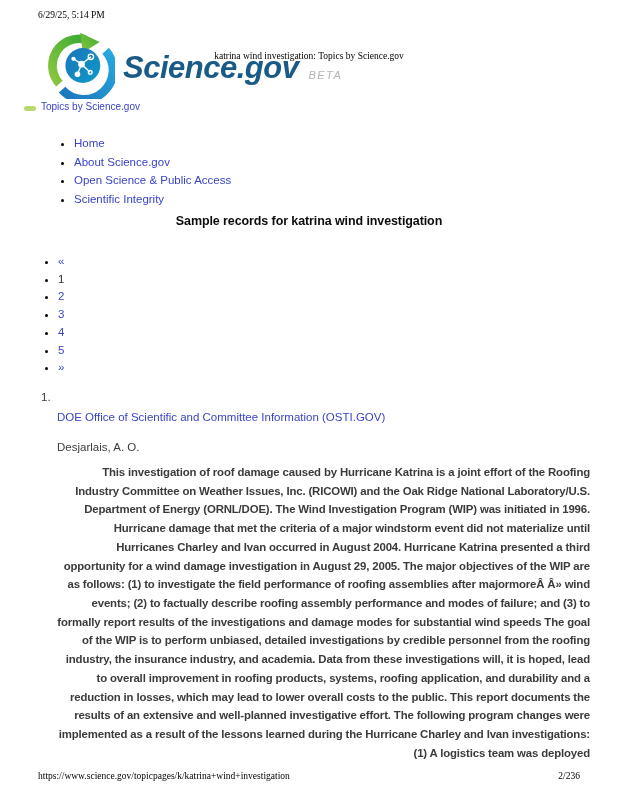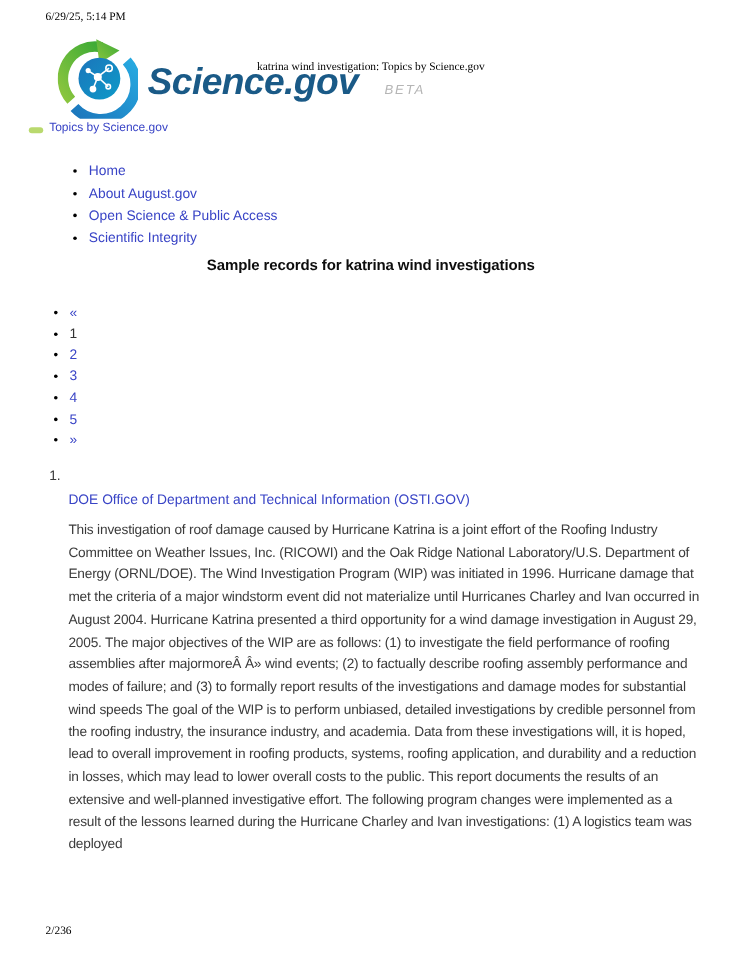--- a/index.html
+++ b/index.html
@@ -21,21 +21,21 @@
     position: absolute; top: 32px; left: 48px;
     display: flex; align-items: center;
   }
   .logo-mark { width: 67px; height: 67px; flex: 0 0 auto; }
   .logo-wordmark {
     font-size: 31px; font-weight: 700; font-style: italic;
     color: #1a5a87; margin-left: 8px; letter-spacing: -0.5px;
   }
   .logo-beta {
     font-size: 11px; font-style: italic; color: #b5b5b5;
-    letter-spacing: 1.5px; margin-left: 22px; margin-top: 14px;
+    letter-spacing: 1.5px; margin-left: 10px; margin-top: 14px;
   }
   .topics-row {
     position: absolute; top: 101px; left: 24px;
     display: flex; align-items: center;
   }
   .dash-icon {
     width: 12px; height: 5px; border-radius: 2.5px;
     background: #b9d96e; margin-right: 5px; margin-top: 3px;
   }
   a.lnk { text-decoration: none; cursor: pointer; }
@@ -65,21 +65,21 @@
   }
   .record-number {
     position: absolute; left: -16px; top: 0;
     font-size: 11.5px; color: #3b3b3b;
   }
   .record-title { font-size: 11.5px; line-height: 13px; display: block; }
   .record-source { font-size: 11.5px; display: block; margin-top: 20px; }
   .record-author { font-size: 11.5px; color: #3b3b3b; margin-top: 18px; }
   .record-abstract {
     font-size: 11.4px; color: #3b3b3b; line-height: 18.72px;
-    margin-top: 10px; letter-spacing: -0.15px; text-align: left;
+    margin-top: 10px; letter-spacing: -0.15px; text-align: right; font-weight: bold;
   }
   .print-footer {
     position: absolute; bottom: 19px; left: 38px; right: 38px;
     font-family: "Liberation Serif", "DejaVu Serif", serif;
     font-size: 9.5px; color: #000;
     display: flex; justify-content: space-between;
   }
 </style>
 </head>
 <body>
@@ -127,38 +127,40 @@
   <span class="logo-beta">BETA</span>
 </div>
 
 <div class="topics-row">
   <span class="dash-icon"></span>
   <a class="lnk blue">Topics by Science.gov</a>
 </div>
 
 <ul class="nav-list">
   <li><a class="lnk blue">Home</a></li>
-  <li><a class="lnk blue">About August.gov</a></li>
+  <li><a class="lnk blue">About Science.gov</a></li>
   <li><a class="lnk blue">Open Science &amp; Public Access</a></li>
   <li><a class="lnk blue">Scientific Integrity</a></li>
 </ul>
 
-<h2 class="sample-heading">Sample records for katrina wind investigations</h2>
+<h2 class="sample-heading">Sample records for katrina wind investigation</h2>
 
 <ul class="pagination-list">
   <li><a class="lnk blue">«</a></li>
   <li><span class="page-current">1</span></li>
   <li><a class="lnk blue">2</a></li>
   <li><a class="lnk blue">3</a></li>
   <li><a class="lnk blue">4</a></li>
   <li><a class="lnk blue">5</a></li>
   <li><a class="lnk blue">»</a></li>
 </ul>
 
 <div class="record">
   <span class="record-number">1.</span>
-  <a class="lnk blue record-source">DOE Office of Department and Technical Information (OSTI.GOV)</a>
+  <a class="lnk blue record-source">DOE Office of Scientific and Committee Information (OSTI.GOV)</a>
+  <div class="record-author">Desjarlais, A. O.</div>
   <div class="record-abstract">This investigation of roof damage caused by Hurricane Katrina is a joint effort of the Roofing Industry Committee on Weather Issues, Inc. (RICOWI) and the Oak Ridge National Laboratory/U.S. Department of Energy (ORNL/DOE). The Wind Investigation Program (WIP) was initiated in 1996. Hurricane damage that met the criteria of a major windstorm event did not materialize until Hurricanes Charley and Ivan occurred in August 2004. Hurricane Katrina presented a third opportunity for a wind damage investigation in August 29, 2005. The major objectives of the WIP are as follows: (1) to investigate the field performance of roofing assemblies after majormoreÂ Â» wind events; (2) to factually describe roofing assembly performance and modes of failure; and (3) to formally report results of the investigations and damage modes for substantial wind speeds The goal of the WIP is to perform unbiased, detailed investigations by credible personnel from the roofing industry, the insurance industry, and academia. Data from these investigations will, it is hoped, lead to overall improvement in roofing products, systems, roofing application, and durability and a reduction in losses, which may lead to lower overall costs to the public. This report documents the results of an extensive and well-planned investigative effort. The following program changes were implemented as a result of the lessons learned during the Hurricane Charley and Ivan investigations: (1) A logistics team was deployed</div>
 </div>
 
 <div class="print-footer">
+  <span>https://www.science.gov/topicpages/k/katrina+wind+investigation</span>
   <span>2/236</span>
 </div>
 
 </body></html>

